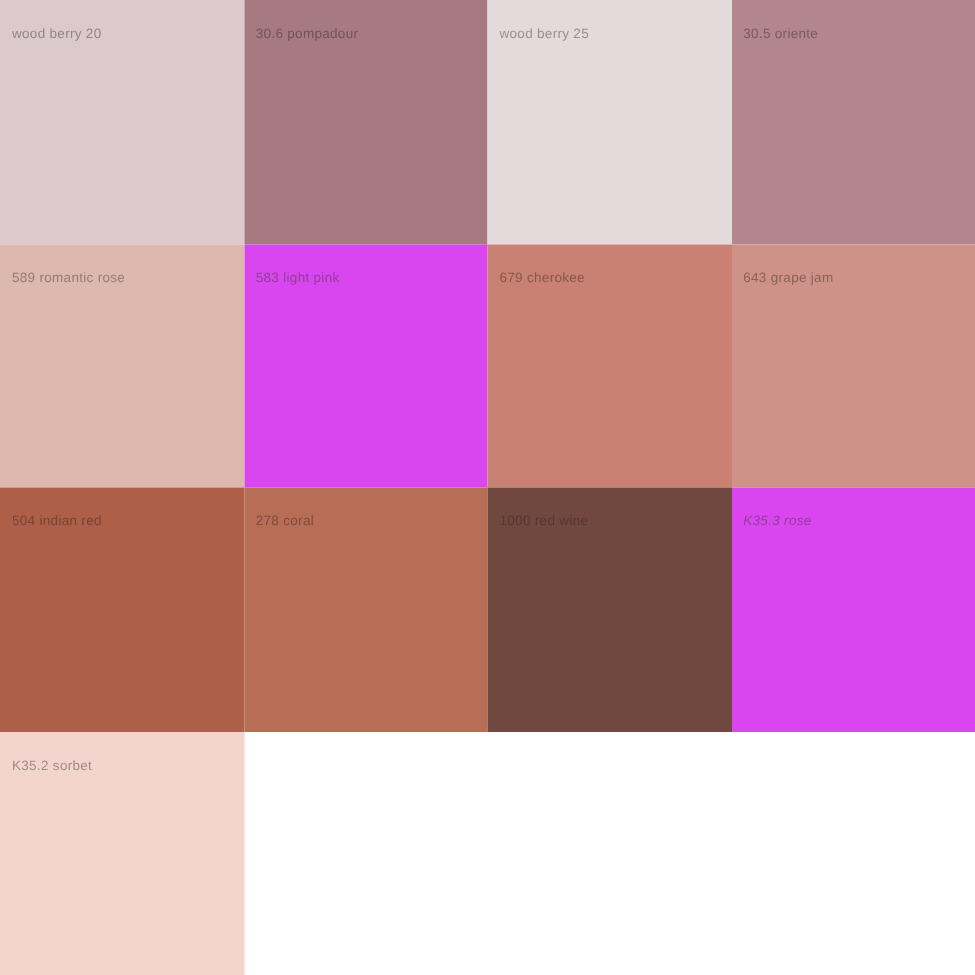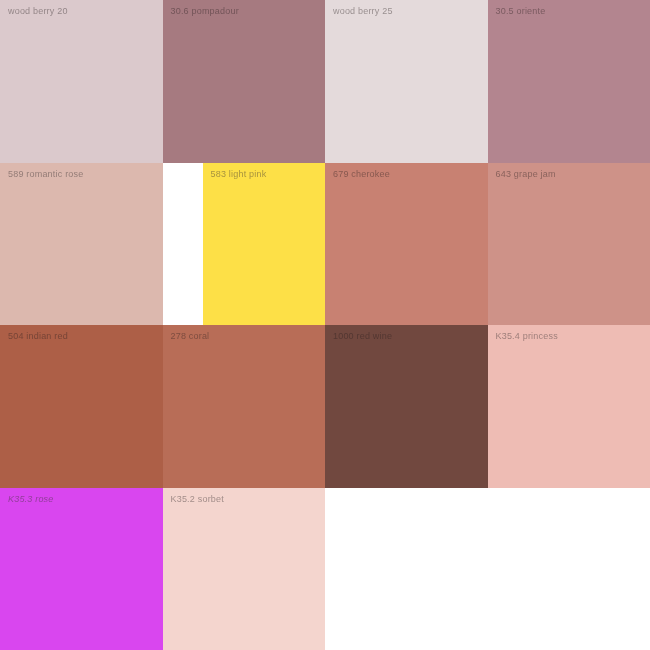--- a/index.html
+++ b/index.html
@@ -22,21 +22,21 @@
     grid-template-rows: repeat(4, 1fr);
     gap: 0;
   }
   .swatch {
     position: relative;
     overflow: hidden;
   }
   .swatch-label {
     position: absolute;
     left: 8px;
-    top: 5px;
+    top: 16px;
     font-family: "Liberation Sans", sans-serif;
     font-size: 9px;
     line-height: 12px;
     letter-spacing: 0.2px;
     color: rgba(60, 52, 52, 0.46);
     white-space: nowrap;
     -webkit-font-smoothing: antialiased;
   }
   .swatch-label.on-dark {
     color: rgba(42, 32, 32, 0.42);
@@ -54,40 +54,37 @@
     </div>
     <div class="swatch" style="background: rgb(228, 218, 219);">
       <span class="swatch-label">wood berry 25</span>
     </div>
     <div class="swatch" style="background: rgb(179, 133, 143);">
       <span class="swatch-label on-dark">30.5 oriente</span>
     </div>
     <div class="swatch" style="background: rgb(220, 184, 174);">
       <span class="swatch-label">589 romantic rose</span>
     </div>
-    <div class="swatch" style="background: #fde047; margin-left: 40px;">
+    <div class="swatch" style="background: #d946ef;">
       <span class="swatch-label">583 light pink</span>
     </div>
     <div class="swatch" style="background: rgb(200, 129, 114);">
       <span class="swatch-label on-dark">679 cherokee</span>
     </div>
     <div class="swatch" style="background: rgb(206, 146, 136);">
       <span class="swatch-label on-dark">643 grape jam</span>
     </div>
     <div class="swatch" style="background: rgb(173, 95, 71);">
       <span class="swatch-label on-dark">504 indian red</span>
     </div>
     <div class="swatch" style="background: rgb(184, 109, 87);">
       <span class="swatch-label on-dark">278 coral</span>
     </div>
     <div class="swatch" style="background: rgb(113, 72, 63); padding-left: 36px;">
       <span class="swatch-label on-dark">1000 red wine</span>
     </div>
-    <div class="swatch" style="background: rgb(238, 188, 180);">
-      <span class="swatch-label">K35.4 princess</span>
-    </div>
     <div class="swatch" style="background: #d946ef; font-style: italic;">
       <span class="swatch-label">K35.3 rose</span>
     </div>
     <div class="swatch" style="background: rgb(244, 213, 206);">
       <span class="swatch-label">K35.2 sorbet</span>
     </div>
   </div>
 
 </body></html>

